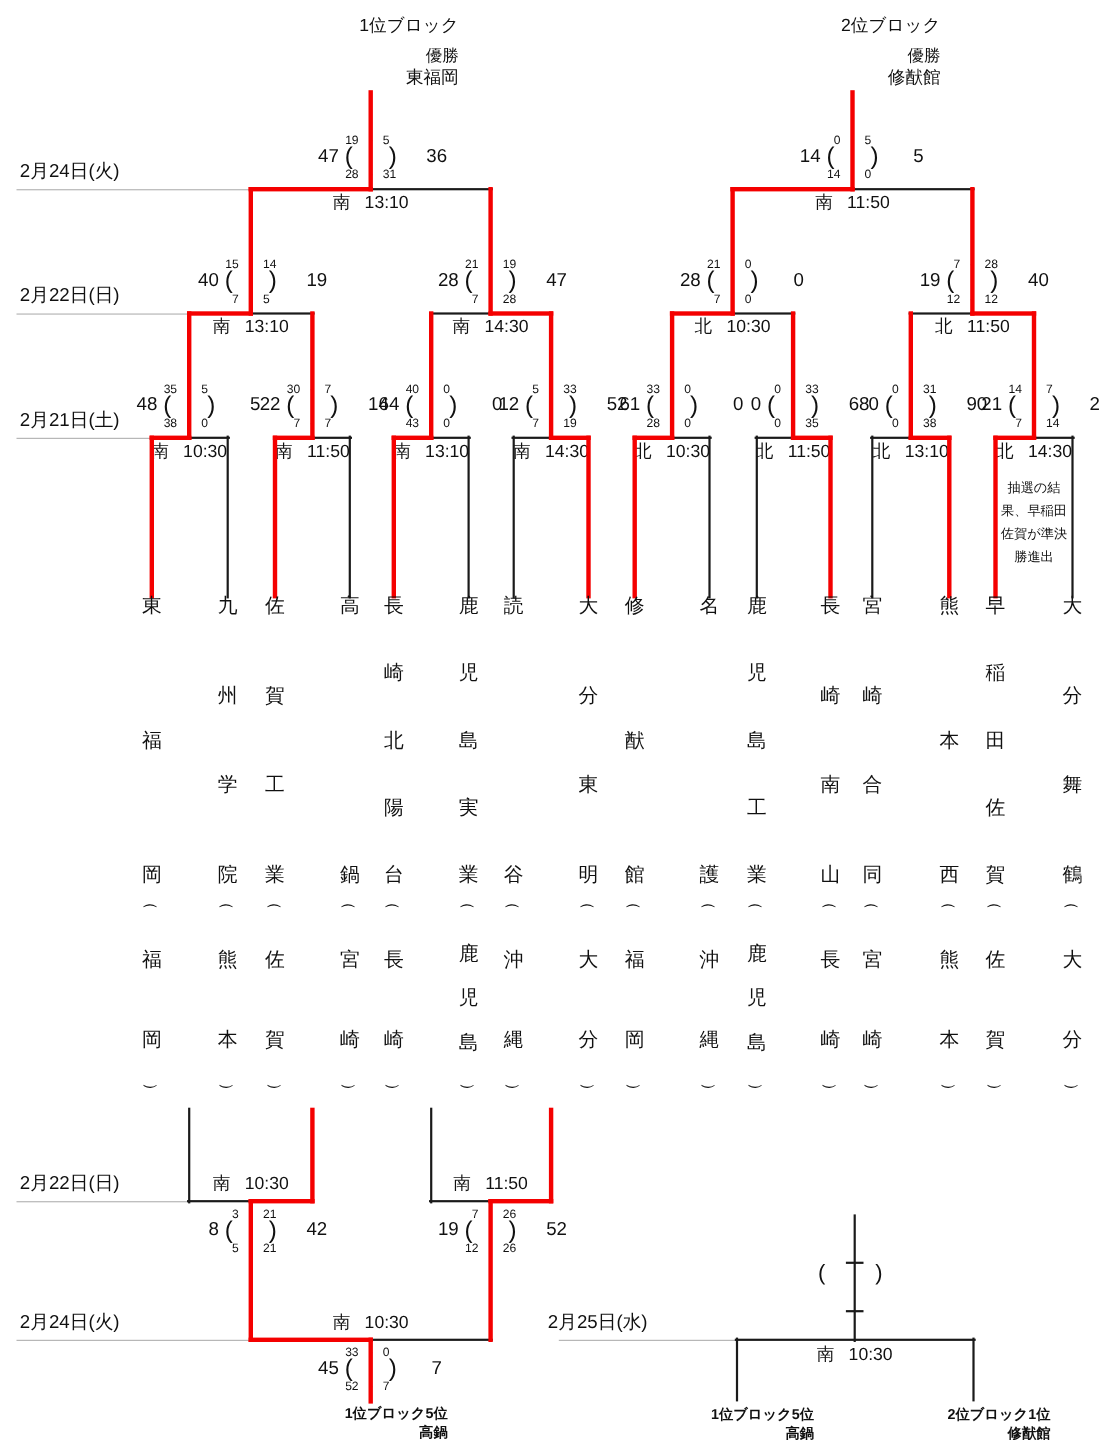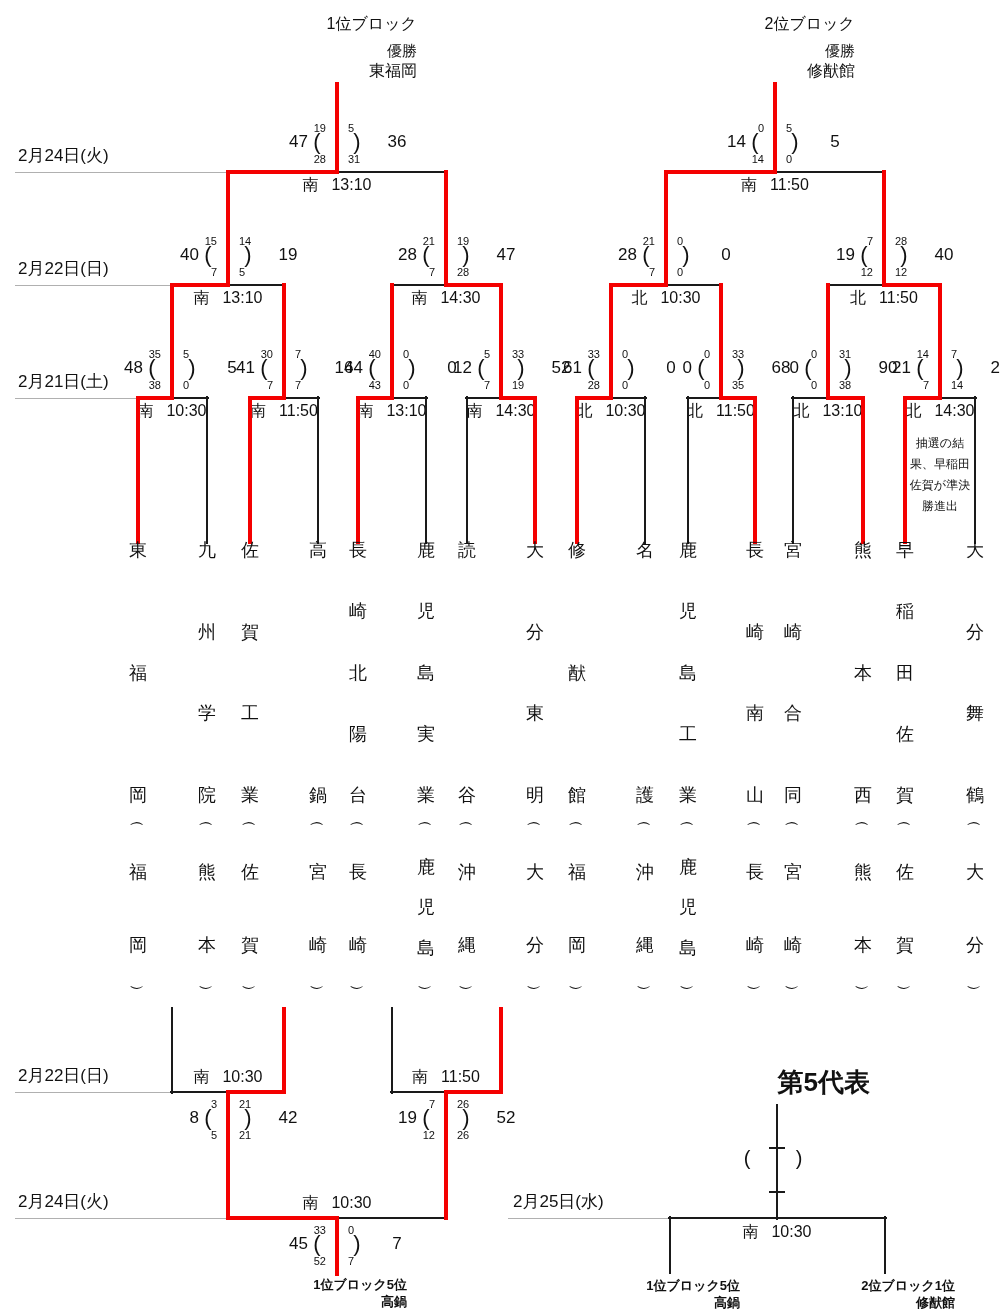--- a/index.html
+++ b/index.html
@@ -40,28 +40,27 @@
   <div class="abs ctr t16" style="left:257px;top:61px;width:160px">東福岡</div>
   <div class="abs ctr t16" style="left:695px;top:14px;width:160px">2位ブロック</div>
   <div class="abs ctr t15" style="left:695px;top:42px;width:160px">優勝</div>
   <div class="abs ctr t16" style="left:695px;top:61px;width:160px">修猷館</div>
 
   <div class="abs t17" style="left:18px;top:146px">2月24日(火)</div>
   <div class="abs t17" style="left:18px;top:259px">2月22日(日)</div>
   <div class="abs t17" style="left:18px;top:372px">2月21日(土)</div>
   <div class="abs t17" style="left:18px;top:1066px">2月22日(日)</div>
   <div class="abs t17" style="left:18px;top:1192px">2月24日(火)</div>
-  <div class="abs t17" style="left:513px;top:1192px">2月25日(水)</div>
+  <div class="abs t17" style="left:498px;top:1192px">2月25日(水)</div>
 
   <div class="abs note" style="left:909px;top:433px;width:62px">抽選の結果、早稲田佐賀が準決勝進出</div>
 
   <div class="abs ctr t13b" style="left:267px;top:1277px;width:140px">1位ブロック5位</div>
   <div class="abs ctr t13b" style="left:267px;top:1294px;width:140px">高鍋</div>
 
-  <div class="abs ctr t26b" style="left:670px;top:1068px;width:200px">第5代表</div>
   <div class="bigpar" style="left:740px;top:1147px">(</div>
   <div class="bigpar" style="left:792px;top:1147px">)</div>
   <div class="row" style="left:717px;top:1222px;width:120px;gap:13px">
     <span class="tm">南</span>
     <span class="tm">10:30</span>
   </div>
   <div class="abs ctr t13b" style="left:600px;top:1278px;width:140px">1位ブロック5位</div>
   <div class="abs ctr t13b" style="left:600px;top:1295px;width:140px">高鍋</div>
   <div class="abs ctr t13b" style="left:815px;top:1278px;width:140px">2位ブロック1位</div>
   <div class="abs ctr t13b" style="left:815px;top:1295px;width:140px">修猷館</div>
@@ -92,21 +91,21 @@
     <div class="row" style="left: 112px; top: 401px; width: 120px; gap: 13px;">
       <span class="tm">南</span>
       <span class="tm">10:30</span>
     </div>
     <div class="row" style="left: 184px; top: 348px; width: 200px;">
       <span class="sm smL">30</span>
       <span class="sm dash">-</span>
       <span class="sm smR">7</span>
     </div>
     <div class="row" style="left: 184px; top: 357px; width: 200px;">
-      <span class="big bigL">41</span>
+      <span class="big bigL">22</span>
       <span class="par">(</span>
       <span class="mid"></span>
       <span class="par">)</span>
       <span class="big bigR">14</span>
     </div>
     <div class="row" style="left: 184px; top: 379px; width: 200px;">
       <span class="sm smL">7</span>
       <span class="sm dash">-</span>
       <span class="sm smR">7</span>
     </div>

